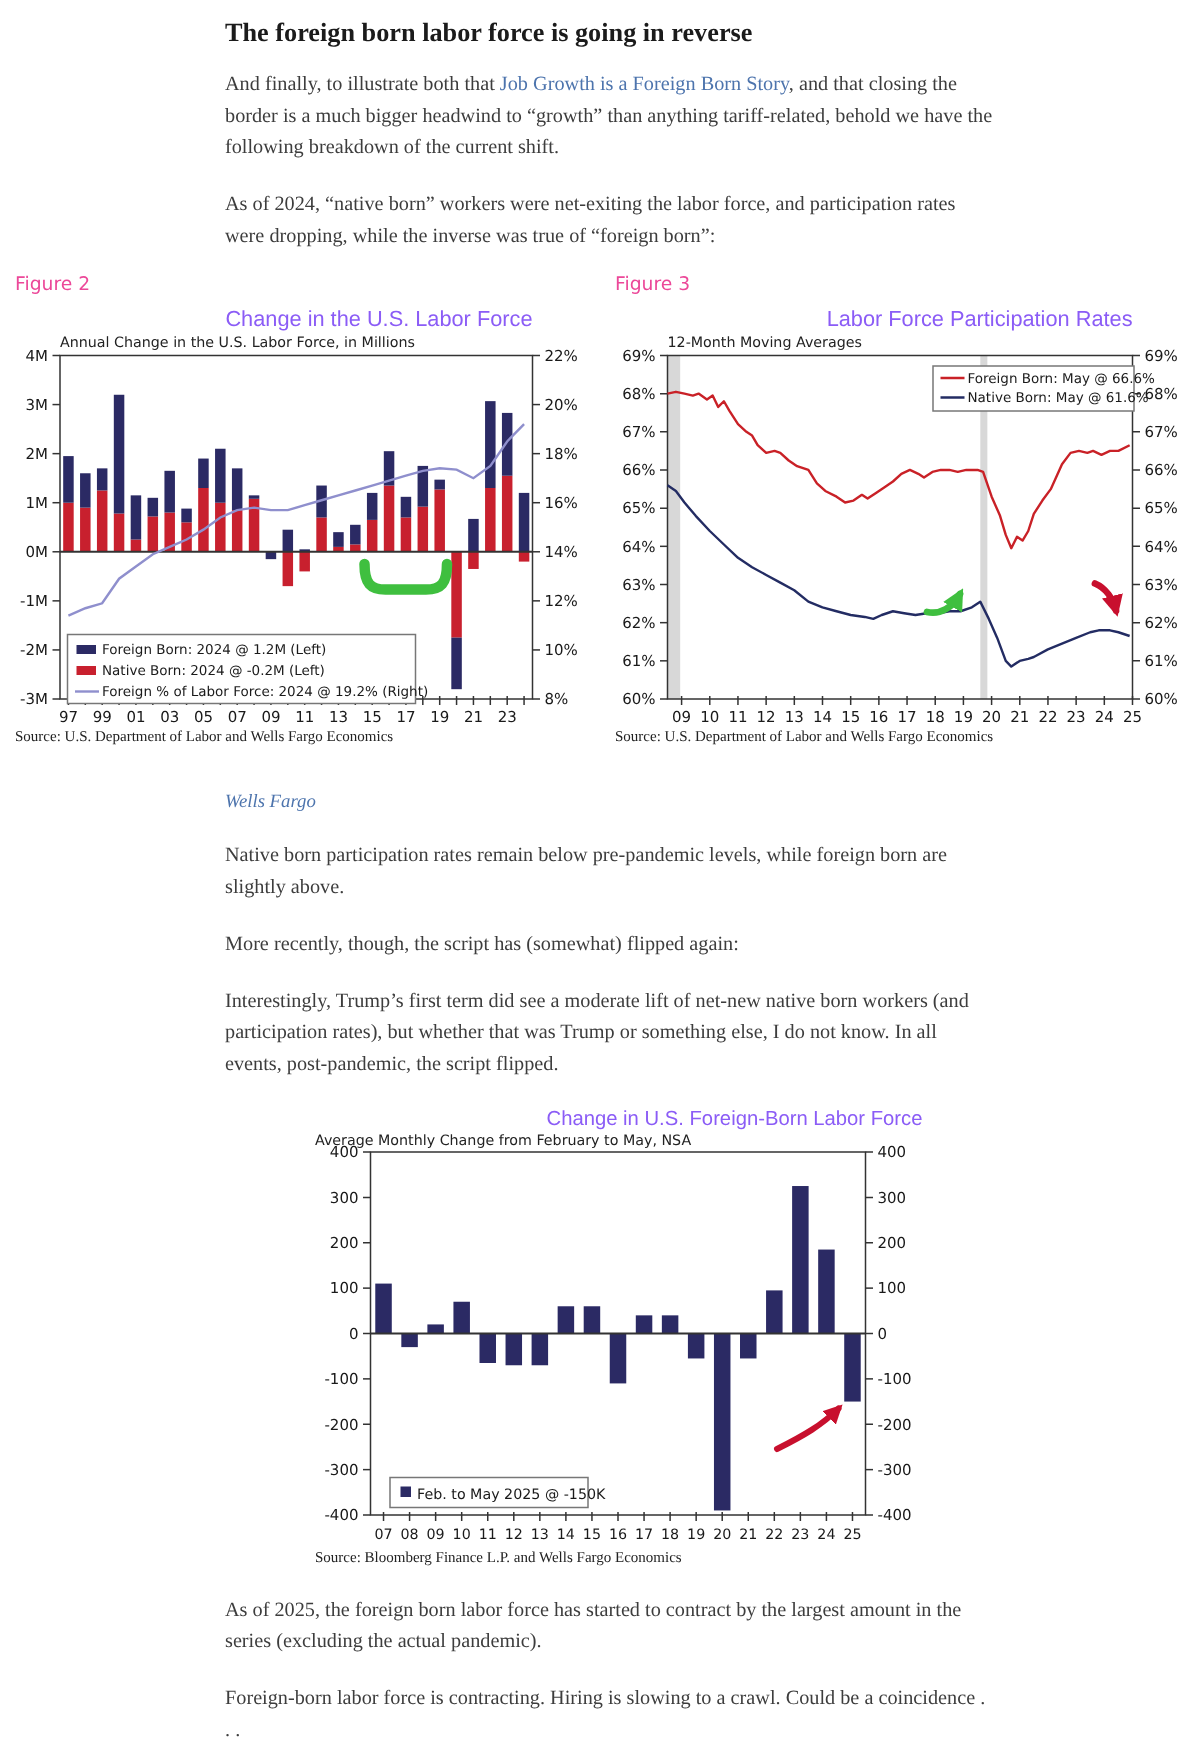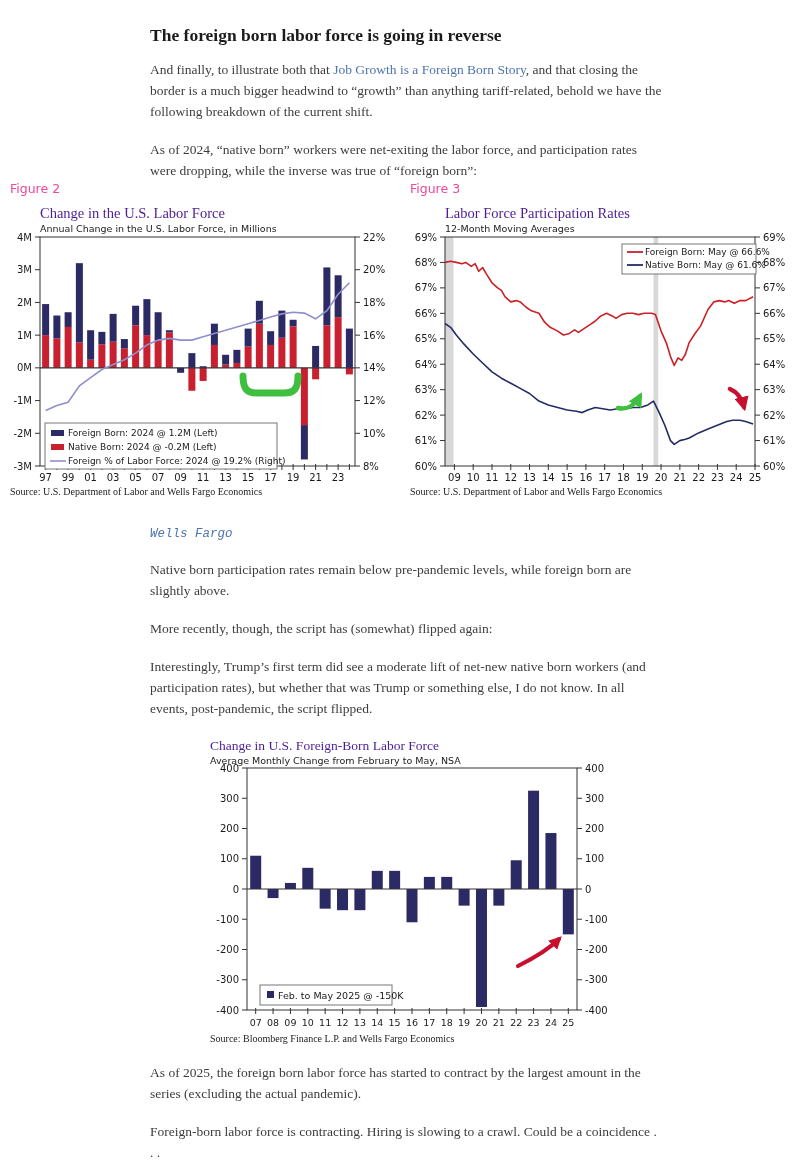--- a/index.html
+++ b/index.html
@@ -4,37 +4,37 @@
 <style>
   html,body{margin:0;padding:0;background:#ffffff;}
   body{width:799px;height:1166px;position:relative;overflow:hidden;
        font-family:"Liberation Serif",serif;color:#3d3d3d;}
   .abs{position:absolute;}
   
   .article{width:512px;font-size:13.5px;line-height:21px;color:#3d3d3d;}
   .article p{margin:0 0 17px 0;}
   h1.page-title{font-size:17.5px;line-height:22px;color:#1b1b1b;margin:0 0 13px 0;font-weight:bold;}
   a.inline-link{color:#4d74ad;text-decoration:none;cursor:pointer;}
-  .caption-link{font-style:italic;color:#4d74ad;font-size:12.5px;text-decoration:none;cursor:pointer;font-family:Liberation Mono, monospace;}
+  .caption-link{font-style:italic;color:#4d74ad;font-size:12.5px;text-decoration:none;cursor:pointer;}
   
   .fig-label{font-family:"DejaVu Sans","Liberation Sans",sans-serif;font-size:12.5px;color:#ec4899;}
   .fig-wrap{position:absolute;}
-  .fig-title{font-family:Liberation Serif, serif;font-size:14.5px;color:#4c1d95;
-             text-align:left;position:absolute;white-space:nowrap;}
+  .fig-title{font-family:Liberation Sans, sans-serif;font-size:14.5px;color:#8b5cf6;
+             text-align:right;position:absolute;white-space:nowrap;}
   .fig-subtitle{font-family:"DejaVu Sans","Liberation Sans",sans-serif;font-size:9.5px;color:#222;
              position:absolute;white-space:nowrap;}
   .fig-source{font-family:Liberation Serif, serif;font-size:10px;color:#222;
              position:absolute;white-space:nowrap;}
   svg text{font-family:"DejaVu Sans","Liberation Sans",sans-serif;fill:#1a1a1a;}
   svg{display:block;}
 </style>
 </head>
 <body>
 
-<div class="abs article" style="left:150px;top:24px;">
+<div class="abs article" style="left:150px;top:10px;">
   <h1 class="page-title">The foreign born labor force is going in reverse</h1>
   <p><span>And finally, to illustrate both that </span><a href="#" class="inline-link">Job Growth is a Foreign Born Story</a><span>, and that closing the border is a much bigger headwind to “growth” than anything tariff-related, behold we have the following breakdown of the current shift.</span></p>
   <p>As of 2024, “native born” workers were net-exiting the labor force, and participation rates were dropping, while the inverse was true of “foreign born”:</p>
 </div>
 
 <div class="abs" style="left:0;top:178px;width:799px;height:332px;">
 
   <div class="fig-wrap" style="left:0;top:0;width:400px;height:332px;">
     <div class="abs fig-label" style="left:10px;top:3px;">Figure 2</div>
     <div class="fig-title" style="left:40px;top:27px;width:315px;">Change in the U.S. Labor Force</div>

